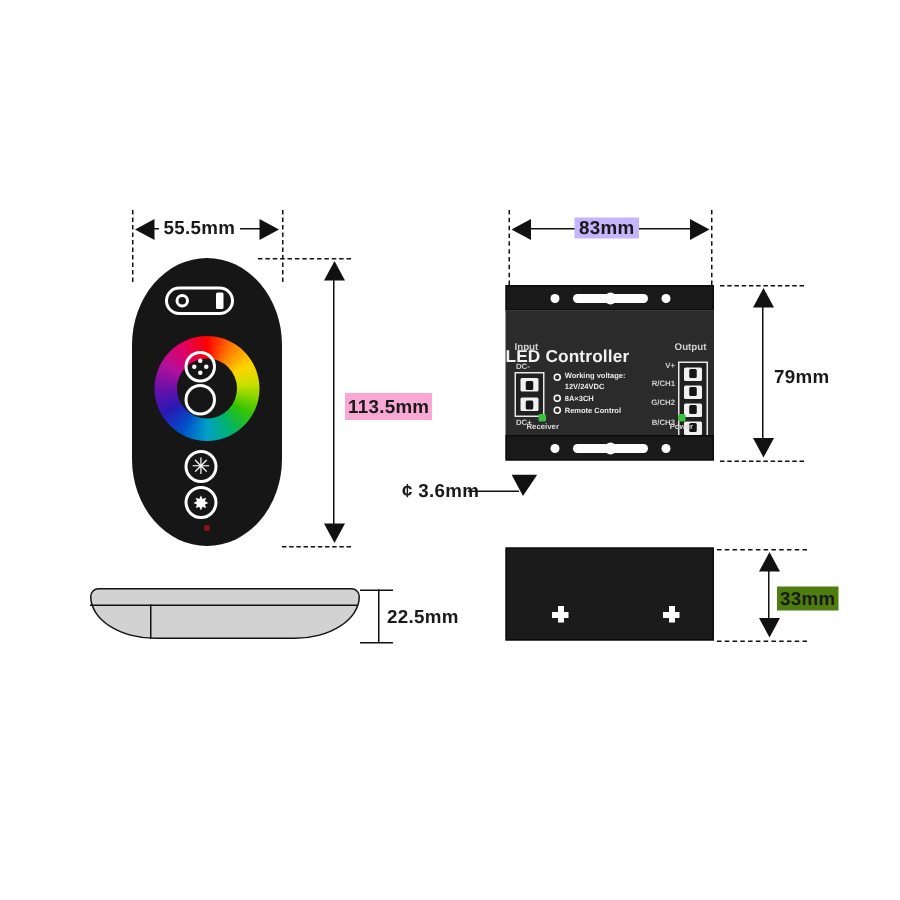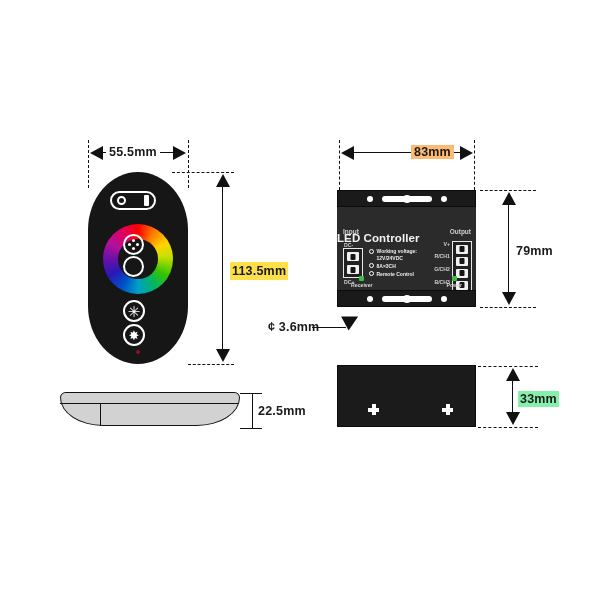--- a/index.html
+++ b/index.html
@@ -134,21 +134,21 @@
   <div class="lineh" style="left:92px; top:152px; width:92px;"></div>
   <div class="arw left" style="left:90px;  top:146px;"></div>
   <div class="arw right" style="left:173px; top:146px;"></div>
   <div class="dimtext" style="left:106px;top:145px;background:#fff;padding:0 3px;">55.5mm</div>
 
   <div class="dashh" style="left:172px; top:172px; width:62px;"></div>
   <div class="dashh" style="left:188px; top:364px; width:46px;"></div>
   <div class="linev" style="left:222px; top:176px; height:184px;"></div>
   <div class="arw up" style="left:216px; top:174px;"></div>
   <div class="arw down" style="left:216px; top:349px;"></div>
-  <div class="dimtext" style="left:230px;top:262px;background:#fde047;padding:2px 2px;">113.5mm</div>
+  <div class="dimtext" style="left:230px;top:262px;background:#f9a8d4;padding:2px 2px;">113.5mm</div>
 
   <div class="remote">
     <div class="remote-switch">
       <span class="sw-o"></span>
       <span class="sw-i"></span>
     </div>
 
     <div class="wheel">
       <div class="wheel-hole"></div>
     </div>
@@ -181,21 +181,21 @@
   <div class="lineh" style="left:240px; top:393px; width:22px;"></div>
   <div class="lineh" style="left:240px; top:428px; width:22px;"></div>
   <div class="linev" style="left:252px; top:393px; height:35px;"></div>
   <div class="dimtext" style="left:258px;top:404px;">22.5mm</div>
 
   <div class="dashv" style="left:339px; top:140px; height:50px;"></div>
   <div class="dashv" style="left:474px; top:140px; height:50px;"></div>
   <div class="lineh" style="left:343px; top:152px; width:128px;"></div>
   <div class="arw left" style="left:341px; top:146px;"></div>
   <div class="arw right" style="left:460px; top:146px;"></div>
-  <div class="dimtext" style="left:383px;top:145px;background:#fdba74;padding:0 3px;margin-left:28px;">83mm</div>
+  <div class="dimtext" style="left:383px;top:145px;background:#c4b5fd;padding:0 3px;">83mm</div>
 
   <div class="dashh" style="left:480px; top:190px; width:56px;"></div>
   <div class="dashh" style="left:480px; top:307px; width:56px;"></div>
   <div class="linev" style="left:508px; top:194px; height:109px;"></div>
   <div class="arw up" style="left:502px; top:192px;"></div>
   <div class="arw down" style="left:502px; top:292px;"></div>
   <div class="dimtext" style="left:514px;top:242px;background:#fff;padding:2px 2px;">79mm</div>
 
   <div class="ctrl">
 
@@ -268,15 +268,15 @@
   <div class="sideview">
     <span class="cross" style="left:30px;top:38px;"></span>
     <span class="cross" style="left:104px;top:38px;"></span>
   </div>
 
   <div class="dashh" style="left:478px; top:366px; width:60px;"></div>
   <div class="dashh" style="left:478px; top:427px; width:60px;"></div>
   <div class="linev" style="left:512px; top:370px; height:53px;"></div>
   <div class="arw up" style="left:506px; top:368px;"></div>
   <div class="arw down" style="left:506px; top:412px;"></div>
-  <div class="dimtext" style="left:518px;top:391px;background:#86efac;padding:1px 2px;">33mm</div>
+  <div class="dimtext" style="left:518px;top:391px;background:#4d7c0f;padding:1px 2px;">33mm</div>
 
 </div>
 
 </body></html>

